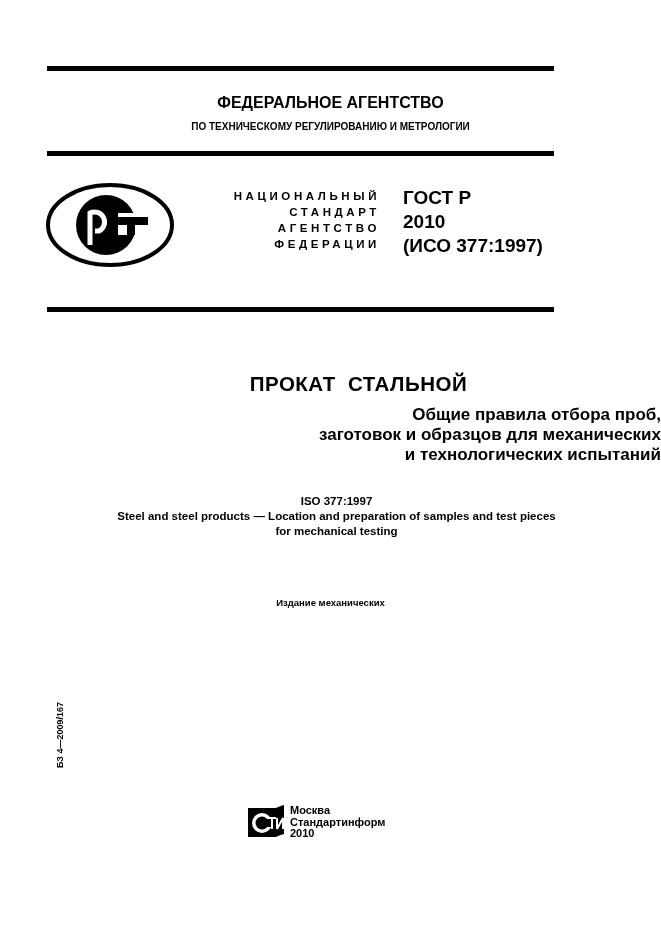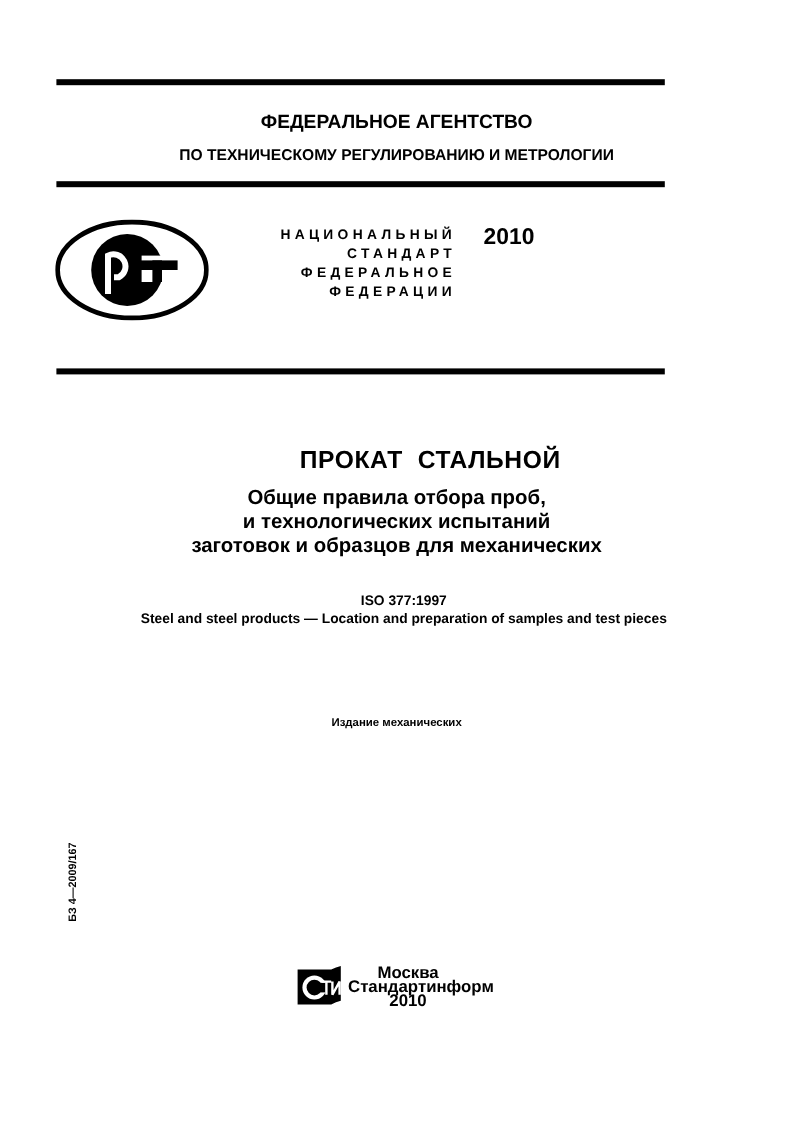--- a/index.html
+++ b/index.html
@@ -1,37 +1,37 @@
 <!DOCTYPE html>
 <html><head>
   <meta charset="utf-8">
   <style>
     html, body { margin: 0; padding: 0; background: #ffffff; }
     body { width: 661px; height: 936px; position: relative; overflow: hidden;
            font-family: "Liberation Sans", sans-serif; color: #000; }
     .rule { position: absolute; left: 47px; width: 507px; height: 5px; background: #000; }
     .center { position: absolute; left: 0; width: 661px; text-align: center; font-weight: bold; }
     .agency1 { top: 94px; font-size: 16px; }
-    .agency2 { top: 121px; font-size: 13px; }
+    .agency2 { top: 121px; font-size: 10px; }
     .logo { position: absolute; left: 46px; top: 183px; width: 128px; height: 84px; }
     .natstd { position: absolute; left: 205px; top: 188px; width: 175px; text-align: right;
               font-weight: bold; font-size: 11.5px; letter-spacing: 3.6px; line-height: 16px; }
     .gost { position: absolute; left: 403px; top: 186px; font-weight: bold; font-size: 19px; line-height: 24px; }
     .gost .line { display: block; }
     .title { top: 372px; font-size: 20.5px; letter-spacing: 0.5px; margin-left: 28px; }
     .subtitle { top: 405px; font-size: 17px; line-height: 20px; }
-    .subtitle span { display: block; }
+    .subtitle span { display: block; text-align: right; }
     .iso { top: 494px; font-size: 11.5px; line-height: 15px; }
     .iso span { display: block; padding-left: 12px; }
     .edition { top: 597px; font-size: 9.5px; }
     .vert { position: absolute; left: 60px; top: 735px; transform: translate(-50%, -50%) rotate(-90deg);
             font-weight: bold; font-size: 9px; white-space: nowrap; }
     .publogo { position: absolute; left: 246px; top: 804px; width: 40px; height: 36px; }
-    .pub { position: absolute; left: 290px; top: 805px; width: 100px; text-align: center;
-           font-weight: bold; font-size: 14px; line-height: 11.5px; }
+    .pub { position: absolute; left: 290px; top: 805px; width: 100px; text-align: left;
+           font-weight: bold; font-size: 11px; line-height: 11.5px; }
     .pub span { display: block; }
   </style>
 </head>
 <body>
 
 <div class="rule" style="top:66px;"></div>
 <div class="center agency1">ФЕДЕРАЛЬНОЕ АГЕНТСТВО</div>
 <div class="center agency2">ПО ТЕХНИЧЕСКОМУ РЕГУЛИРОВАНИЮ И МЕТРОЛОГИИ</div>
 <div class="rule" style="top:151px;"></div>
 
@@ -40,40 +40,43 @@
   <circle cx="60" cy="42" r="30" fill="#000"></circle>
   <rect x="72" y="30" width="22" height="22" fill="#fff"></rect>
   <rect x="70" y="34" width="32" height="8" fill="#000"></rect>
   <rect x="81" y="34" width="8" height="18" fill="#000"></rect>
   <path d="M44 62 V30 a9 9 0 1 1 9 18 h-4" fill="none" stroke="#fff" stroke-width="5"></path>
 </svg>
 
 <div class="natstd">
   <div>НАЦИОНАЛЬНЫЙ</div>
   <div>СТАНДАРТ</div>
-  <div>ФЕДЕРАЛЬНОЕ</div>
+  <div>АГЕНТСТВО</div>
   <div>ФЕДЕРАЦИИ</div>
 </div>
 
 <div class="gost">
+  <span class="line">ГОСТ Р</span>
   <span class="line">2010</span>
+  <span class="line">(ИСО 377:1997)</span>
 </div>
 
 <div class="rule" style="top:307px;"></div>
 
 <div class="center title" style="white-space:pre;">ПРОКАТ  СТАЛЬНОЙ</div>
 <div class="center subtitle">
   <span>Общие правила отбора проб,</span>
+  <span>заготовок и образцов для механических</span>
   <span>и технологических испытаний</span>
-  <span>заготовок и образцов для механических</span>
 </div>
 
 <div class="center iso">
   <span>ISO 377:1997</span>
   <span>Steel and steel products — Location and preparation of samples and test pieces</span>
+  <span>for mechanical testing</span>
 </div>
 
 <div class="center edition">Издание механических</div>
 
 <div class="vert">БЗ 4—2009/167</div>
 
 <svg class="publogo" viewBox="0 0 40 36">
   <path d="M2 4 L30 4 Q34 2 38 1 L38 30 Q34 31 30 33 L2 33 Z" fill="#000"></path>
   <circle cx="16" cy="19" r="10" fill="#fff"></circle>
   <circle cx="16" cy="19" r="6.5" fill="#000"></circle>

